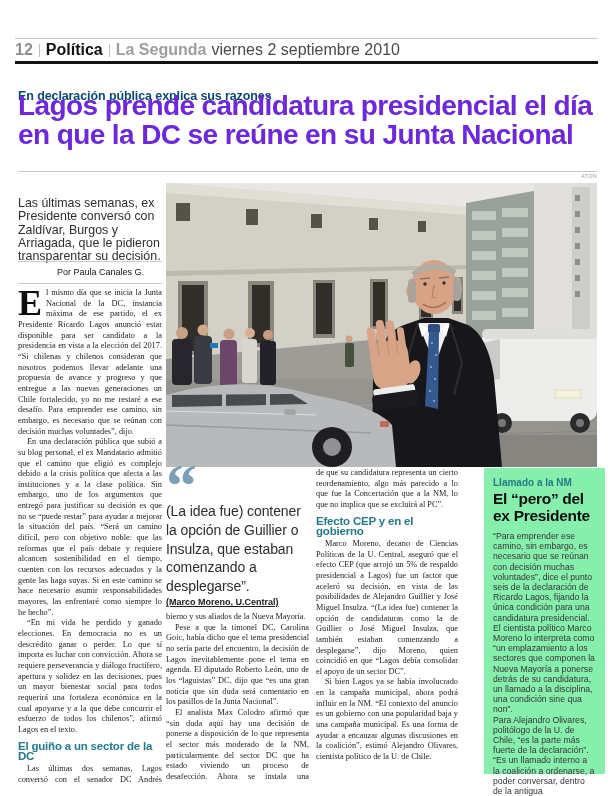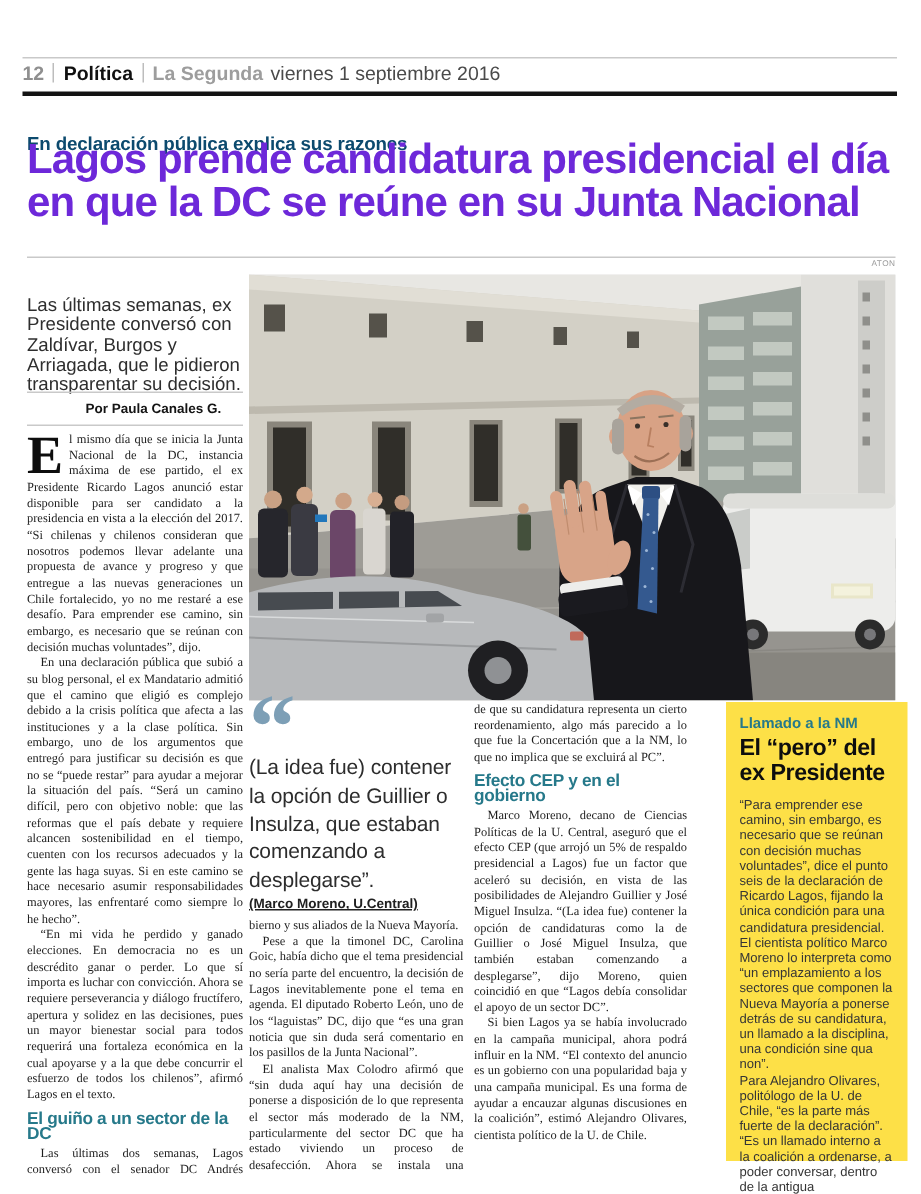--- a/index.html
+++ b/index.html
@@ -1,36 +1,36 @@
 <!DOCTYPE html>
 <html lang="es"><head>
 <meta charset="utf-8">
 <style>
   html,body{margin:0;padding:0;background:#ffffff;}
   .page{position:relative;width:614px;height:796px;background:#fff;overflow:hidden;
         font-family:"Liberation Sans",sans-serif;color:#1b1b1b;}
   .hairline{position:absolute;height:1px;background:#c9c9c9;}
 
   
-  .hdr-row{position:absolute;left:15px;top:41px;width:583px;display:flex;align-items:baseline;font-size:13px;text-align:center;}
+  .hdr-row{position:absolute;left:15px;top:41px;width:583px;display:flex;align-items:baseline;font-size:16px;text-align:center;}
   .hdr-pagenum{font-weight:700;color:#8f8f8f;}
   .hdr-sep{width:1px;height:13px;background:#bdbdbd;align-self:center;margin:0 6px;}
   .hdr-section{font-weight:700;color:#101010;}
   .hdr-masthead{font-weight:700;color:#9d9d9d;margin-right:5px;}
   .hdr-date{color:#4a4a4a;}
   .thickrule{position:absolute;left:15px;top:61px;width:583px;height:3px;background:#131313;}
 
   
   .kicker{position:absolute;left:18px;top:89px;font-size:12.5px;font-weight:700;color:#0c4a6e;letter-spacing:-0.1px;}
   .headline{position:absolute;left:18px;top:91px;width:578px;font-size:28px;line-height:29px;
             font-weight:700;color:#6d28d9;letter-spacing:-0.6px;}
 
   
   .deck{position:absolute;left:18px;top:181px;width:144px;font-size:12.4px;line-height:13.3px;color:#2e2e2e;margin-top:16px;}
-  .byline{position:absolute;left:18px;top:267px;width:144px;font-size:9px;font-weight:700;color:#141414;padding-left:39px;}
+  .byline{position:absolute;left:18px;top:267px;width:144px;font-size:9px;font-weight:400;color:#141414;padding-left:39px;}
 
   
   .bodycol{position:absolute;overflow:hidden;font-family:"Liberation Serif","DejaVu Serif",serif;
            font-size:8.3px;line-height:10.65px;text-align:justify;color:#1c1c1c;}
   .bodycol p{margin:0;}
   .bodycol p.ind{text-indent:9px;}
   .col1{left:18px;top:288px;width:144px;height:498px;}
   .col2{left:166px;top:612px;width:143px;height:172px;}
   .col3{left:316px;top:468px;width:142px;height:318px;}
   .subhead{font-family:"Liberation Sans",sans-serif;font-size:11.5px;font-weight:700;color:#26798a;
@@ -44,40 +44,40 @@
                 font-size:5.5px;color:#9a9a9a;letter-spacing:0.3px;}
 
   
   .pullquote{position:absolute;left:166px;top:462px;width:141px;}
   .pq-mark{font-family:"Liberation Serif","DejaVu Serif",serif;font-weight:700;color:#7d9fb6;
            font-size:62px;line-height:46px;height:38px;overflow:hidden;}
   .pq-text{font-size:14px;line-height:18.8px;color:#2d2d2d;margin-top:2px;letter-spacing:-0.1px;}
   .pq-attr{font-size:9px;font-weight:700;color:#202020;margin-top:1px;text-decoration:underline;}
 
   
-  .sidebar{position:absolute;left:484px;top:468px;width:121px;height:306px;background:#fde047;
+  .sidebar{position:absolute;left:484px;top:468px;width:121px;height:306px;background:#86efac;
            box-sizing:border-box;padding:9px 9px 8px 9px;}
   .sb-label{font-size:10px;font-weight:700;color:#26798a;margin-bottom:3px;}
   .sb-title{font-size:15.5px;line-height:16.5px;font-weight:700;color:#0e0e0e;letter-spacing:-0.3px;margin-bottom:7px;}
   .sb-body{font-size:8.7px;line-height:10.2px;color:#353535;}
   .sb-body p{margin:0;}
 </style>
 </head>
 <body>
 
 <div class="page">
 
   <div class="hairline" style="left:15px;top:38px;width:583px;"></div>
   <div class="hdr-row">
     <span class="hdr-pagenum">12</span>
     <span class="hdr-sep"></span>
     <span class="hdr-section">Política</span>
     <span class="hdr-sep"></span>
     <span class="hdr-masthead">La Segunda</span>
-    <span class="hdr-date">viernes 1 septiembre 2016</span>
+    <span class="hdr-date">viernes 2 septiembre 2010</span>
   </div>
   <div class="thickrule"></div>
 
   <div class="kicker">En declaración pública explica sus razones</div>
   <h1 class="headline" style="margin:0;">Lagos prende candidatura presidencial el día en que la DC se reúne en su Junta Nacional</h1>
   <div class="hairline" style="left:18px;top:171px;width:579px;"></div>
 
   <div class="deck">Las últimas semanas, ex Presidente conversó con Zaldívar, Burgos y Arriagada, que le pidieron transparentar su decisión.</div>
   <div class="hairline" style="left:18px;top:261px;width:144px;"></div>
   <div class="byline">Por Paula Canales G.</div>

